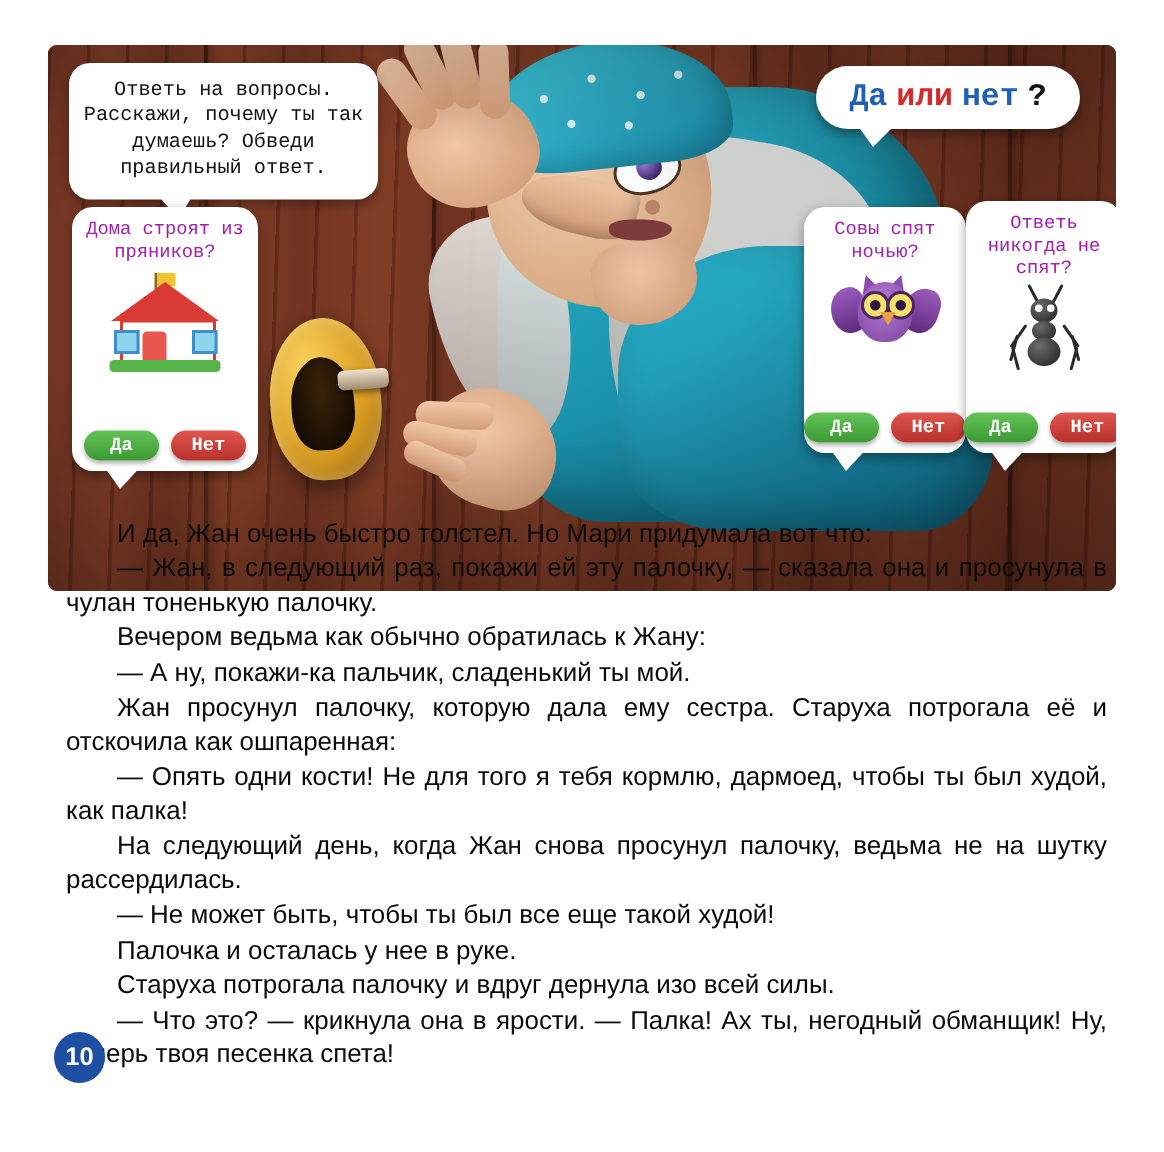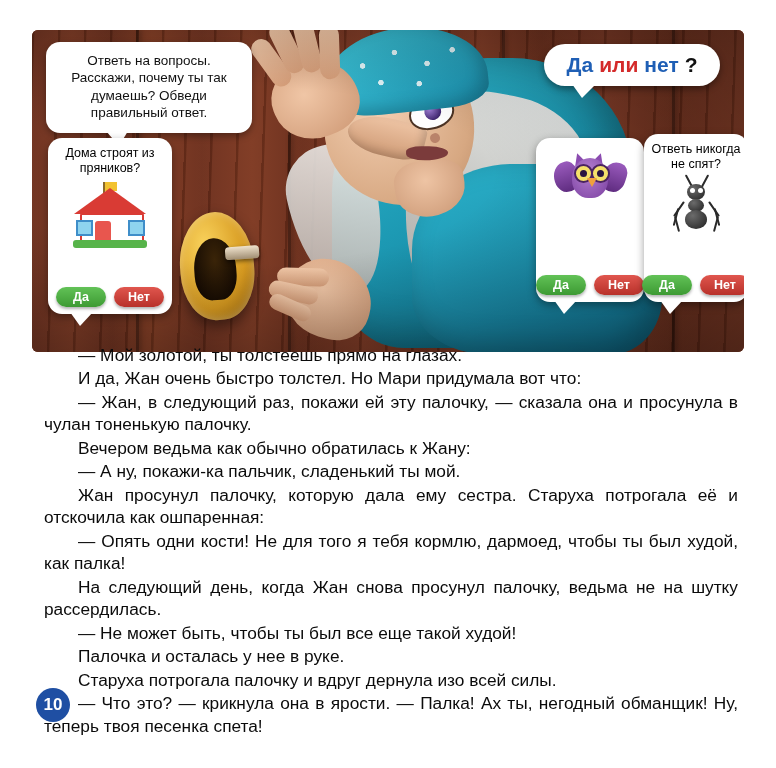--- a/index.html
+++ b/index.html
@@ -19,24 +19,25 @@
     width: 776px;
     height: 768px;
   }
 
   
   .illustration {
     position: absolute;
     left: 32px;
     top: 30px;
     width: 712px;
-    height: 322px;
+    height: 364px;
     border-radius: 6px;
     overflow: hidden;
     background: #7a3520;
+    font-family: Liberation Mono, monospace;
   }
   
   .wood {
     position: absolute;
     inset: 0;
     background:
       linear-gradient(90deg,
         #6e2f1c 0px, #7c3720 40px, #6b2d1a 80px, #80391f 120px,
         #6d2e1b 170px, #7e3820 220px, #6a2c19 270px, #7b3620 330px,
         #6c2d1a 390px, #7d3720 450px, #692b18 510px, #7a3520 570px,
@@ -334,21 +335,21 @@
     position: absolute;
     background: #ffffff;
     border-radius: 14px;
     box-shadow: 0 3px 8px rgba(0,0,0,0.38);
     padding: 8px 6px 8px;
     text-align: center;
   }
   .qcard .qtext {
     font-size: 12.5px;
     line-height: 1.2;
-    color: #000000;
+    color: #a21caf;
     font-weight: normal;
   }
   .qcard .tail {
     position: absolute;
     width: 0; height: 0;
   }
   .card-house { left: 16px; top: 108px; width: 112px; height: 160px; }
   .card-house .tail {
     left: 22px; bottom: -12px;
     border-left: 10px solid transparent;
@@ -652,20 +653,21 @@
         <div class="house-grass"></div>
       </div>
       <div class="answers">
         <span class="pill pill-yes">Да</span>
         <span class="pill pill-no">Нет</span>
       </div>
       <span class="tail"></span>
     </div>
 
     <div class="qcard card-owl">
+      <div class="qtext">Совы спят ночью?</div>
       <div class="owl">
         <div class="owl-wing l"></div>
         <div class="owl-wing r"></div>
         <div class="owl-ear l"></div>
         <div class="owl-ear r"></div>
         <div class="owl-body"></div>
         <div class="owl-eye l">
             <div class="owl-pupil"></div>
           </div>
         <div class="owl-eye r">
@@ -699,21 +701,20 @@
       </div>
       <div class="answers">
         <span class="pill pill-yes">Да</span>
         <span class="pill pill-no">Нет</span>
       </div>
       <span class="tail"></span>
     </div>
   </div>
 
   <div class="story">
-    <p>— Мой золотой, ты толстеешь прямо на глазах.</p>
     <p>И да, Жан очень быстро толстел. Но Мари придумала вот что:</p>
     <p>— Жан, в следующий раз, покажи ей эту палочку, — сказала она и просунула в чулан тоненькую палочку.</p>
     <p>Вечером ведьма как обычно обратилась к Жану:</p>
     <p>— А ну, покажи-ка пальчик, сладенький ты мой.</p>
     <p>Жан просунул палочку, которую дала ему сестра. Старуха потрогала её и отскочила как ошпаренная:</p>
     <p>— Опять одни кости! Не для того я тебя кормлю, дармоед, чтобы ты был худой, как палка!</p>
     <p>На следующий день, когда Жан снова просунул палочку, ведьма не на шутку рассердилась.</p>
     <p>— Не может быть, чтобы ты был все еще такой худой!</p>
     <p>Палочка и осталась у нее в руке.</p>
     <p>Старуха потрогала палочку и вдруг дернула изо всей силы.</p>

